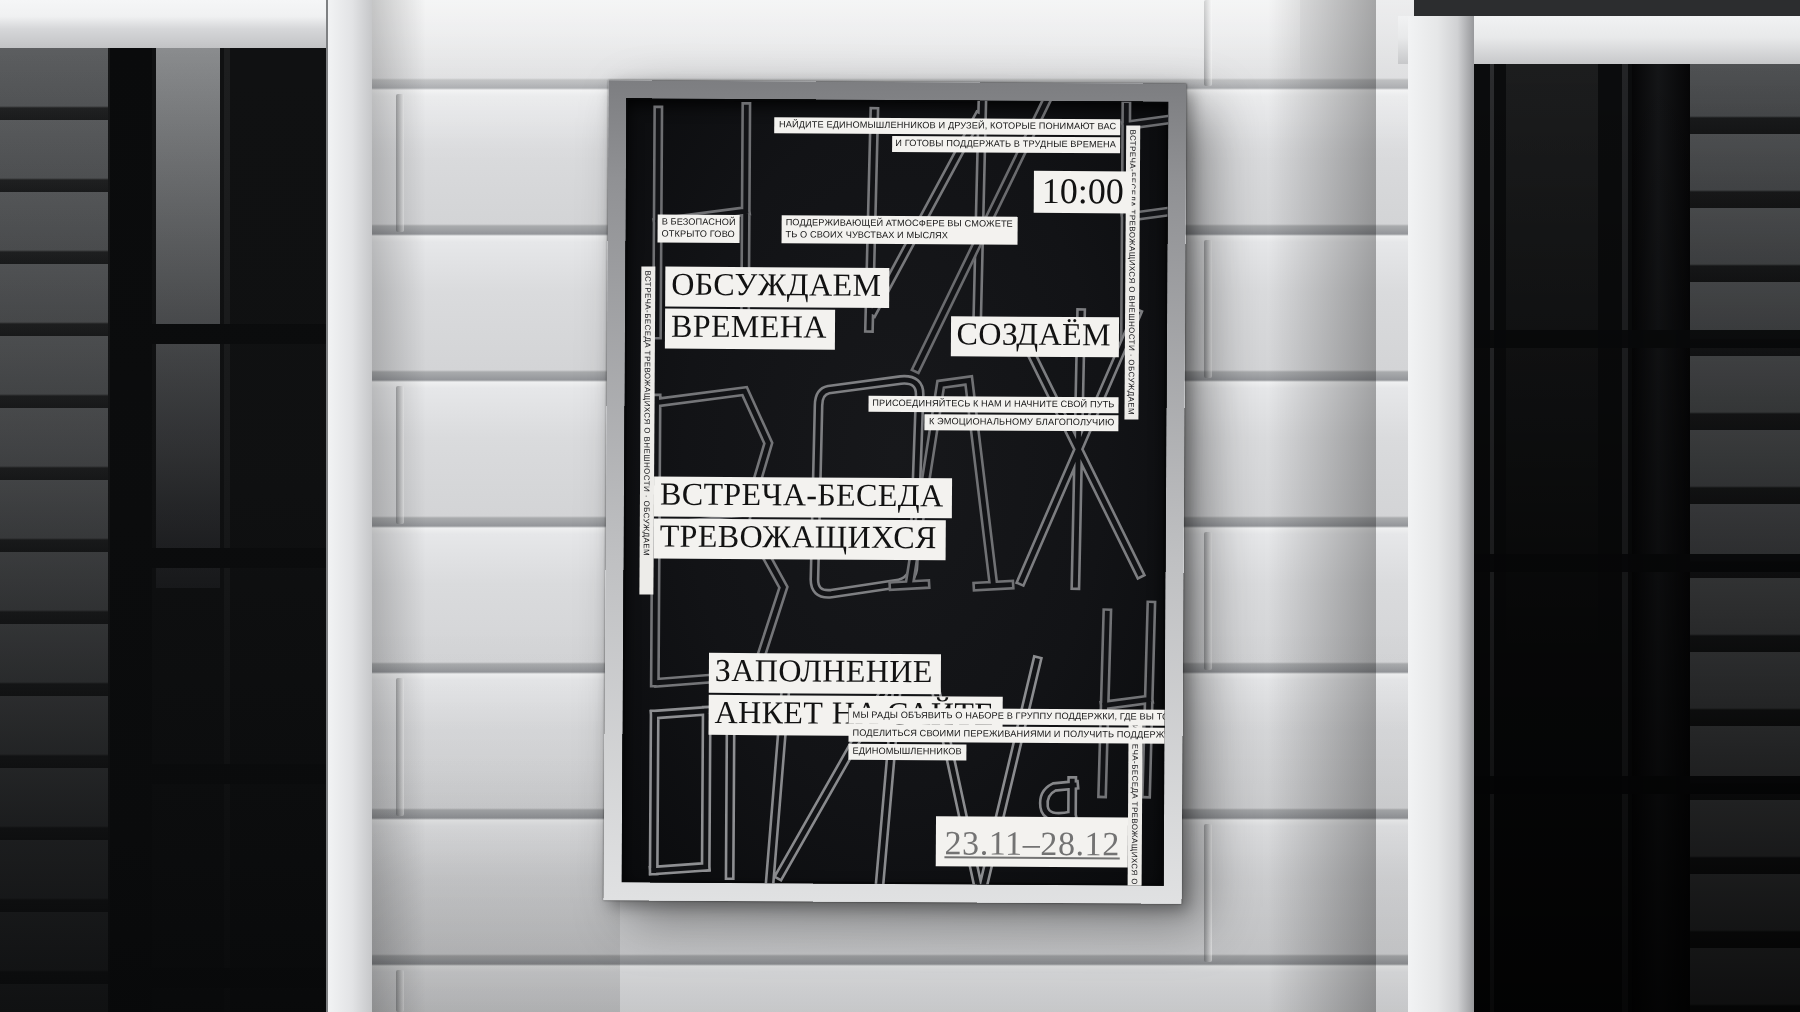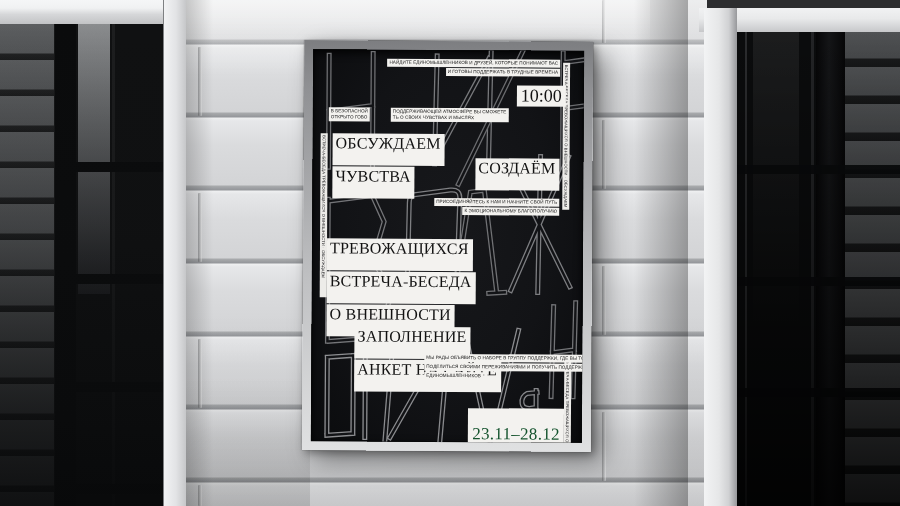--- a/index.html
+++ b/index.html
@@ -85,25 +85,25 @@
   .vstrip-rt{right:14px;top:12px;height:143px;}
   .vstrip-rb{right:11px;top:308px;height:84px;}
 
   .chip-stack{position:absolute;display:flex;flex-direction:column;gap:1px;z-index:3;}
   .align-r{align-items:flex-end;}
   .micro-line{width:max-content;background:#f3f2ef;color:#161616;
     font:4.6px/6px "Liberation Sans",sans-serif;letter-spacing:.06px;padding:1px 2px;white-space:nowrap;}
   .micro-chip{position:absolute;z-index:3;background:#f3f2ef;color:#161616;padding:1px 2px;width:max-content;}
   .micro-chip div{font:4.6px/6px "Liberation Sans",sans-serif;letter-spacing:.06px;white-space:nowrap;}
   .hline{width:max-content;background:#f3f2ef;color:#121212;
-    font:16px/17px "Liberation Serif",serif;letter-spacing:.2px;padding:1px 4px 14px 3px;white-space:nowrap;}
+    font:16px/17px "Liberation Serif",serif;letter-spacing:.2px;padding:1px 4px 2px 3px;white-space:nowrap;}
   .chip-time{position:absolute;right:18px;top:35px;z-index:4;background:#f3f2ef;color:#121212;
     font:18px/20px "Liberation Serif",serif;padding:0 4px 1px 4px;width:max-content;}
-  .chip-dates{position:absolute;right:18px;top:358px;z-index:4;background:#f3f2ef;color:#14532d;
-    font:17px/19px "Liberation Serif",serif;letter-spacing:.3px;padding:16px 4px 2px 4px;width:max-content;}
+  .chip-dates{position:absolute;right:18px;top:358px;z-index:4;background:#f3f2ef;color:#737373;
+    font:17px/19px "Liberation Serif",serif;letter-spacing:.3px;padding:4px 4px 2px 4px;width:max-content;text-decoration:underline;}
 
   .note-top{right:24px;top:9px;}
   .hl-discuss{left:20px;top:84px;}
   .hl-community{right:24px;top:108px;}
   .note-join{right:24px;top:148px;}
   .hl-meeting{left:15px;top:189px;}
   .hl-form{left:43px;top:277px;justify-content:center;}
   .note-recruit{left:113px;top:304px;}
   .chip-safe1{left:16px;top:58px;}
   .chip-safe2{left:78px;top:58px;}
@@ -248,36 +248,35 @@
         <div>В БЕЗОПАСНОЙ</div>
         <div>ОТКРЫТО ГОВО</div>
       </div>
       <div class="micro-chip chip-safe2">
         <div>ПОДДЕРЖИВАЮЩЕЙ АТМОСФЕРЕ ВЫ СМОЖЕТЕ</div>
         <div>ТЬ О СВОИХ ЧУВСТВАХ И МЫСЛЯХ</div>
       </div>
 
       <div class="chip-stack hl-discuss">
         <div class="hline">ОБСУЖДАЕМ</div>
-        <div class="hline">ЧУВСТВА</div>
+        <div class="hline">ВРЕМЕНА</div>
       </div>
 
       <div class="chip-stack align-r hl-community">
         <div class="hline">СОЗДАЁМ</div>
       </div>
 
       <div class="chip-stack align-r note-join">
         <div class="micro-line">ПРИСОЕДИНЯЙТЕСЬ К НАМ И НАЧНИТЕ СВОЙ ПУТЬ</div>
         <div class="micro-line">К ЭМОЦИОНАЛЬНОМУ БЛАГОПОЛУЧИЮ</div>
       </div>
 
       <div class="chip-stack hl-meeting">
+        <div class="hline">ВСТРЕЧА-БЕСЕДА</div>
         <div class="hline">ТРЕВОЖАЩИХСЯ</div>
-        <div class="hline">ВСТРЕЧА-БЕСЕДА</div>
-        <div class="hline">О ВНЕШНОСТИ</div>
       </div>
 
       <div class="chip-stack hl-form">
         <div class="hline">ЗАПОЛНЕНИЕ</div>
         <div class="hline">АНКЕТ НА САЙТЕ</div>
       </div>
 
       <div class="chip-stack note-recruit">
         <div class="micro-line">МЫ РАДЫ ОБЪЯВИТЬ О НАБОРЕ В ГРУППУ ПОДДЕРЖКИ, ГДЕ ВЫ ТОЧНО СМОЖЕТЕ</div>
         <div class="micro-line">ПОДЕЛИТЬСЯ СВОИМИ ПЕРЕЖИВАНИЯМИ И ПОЛУЧИТЬ ПОДДЕРЖКУ ОТ</div>

